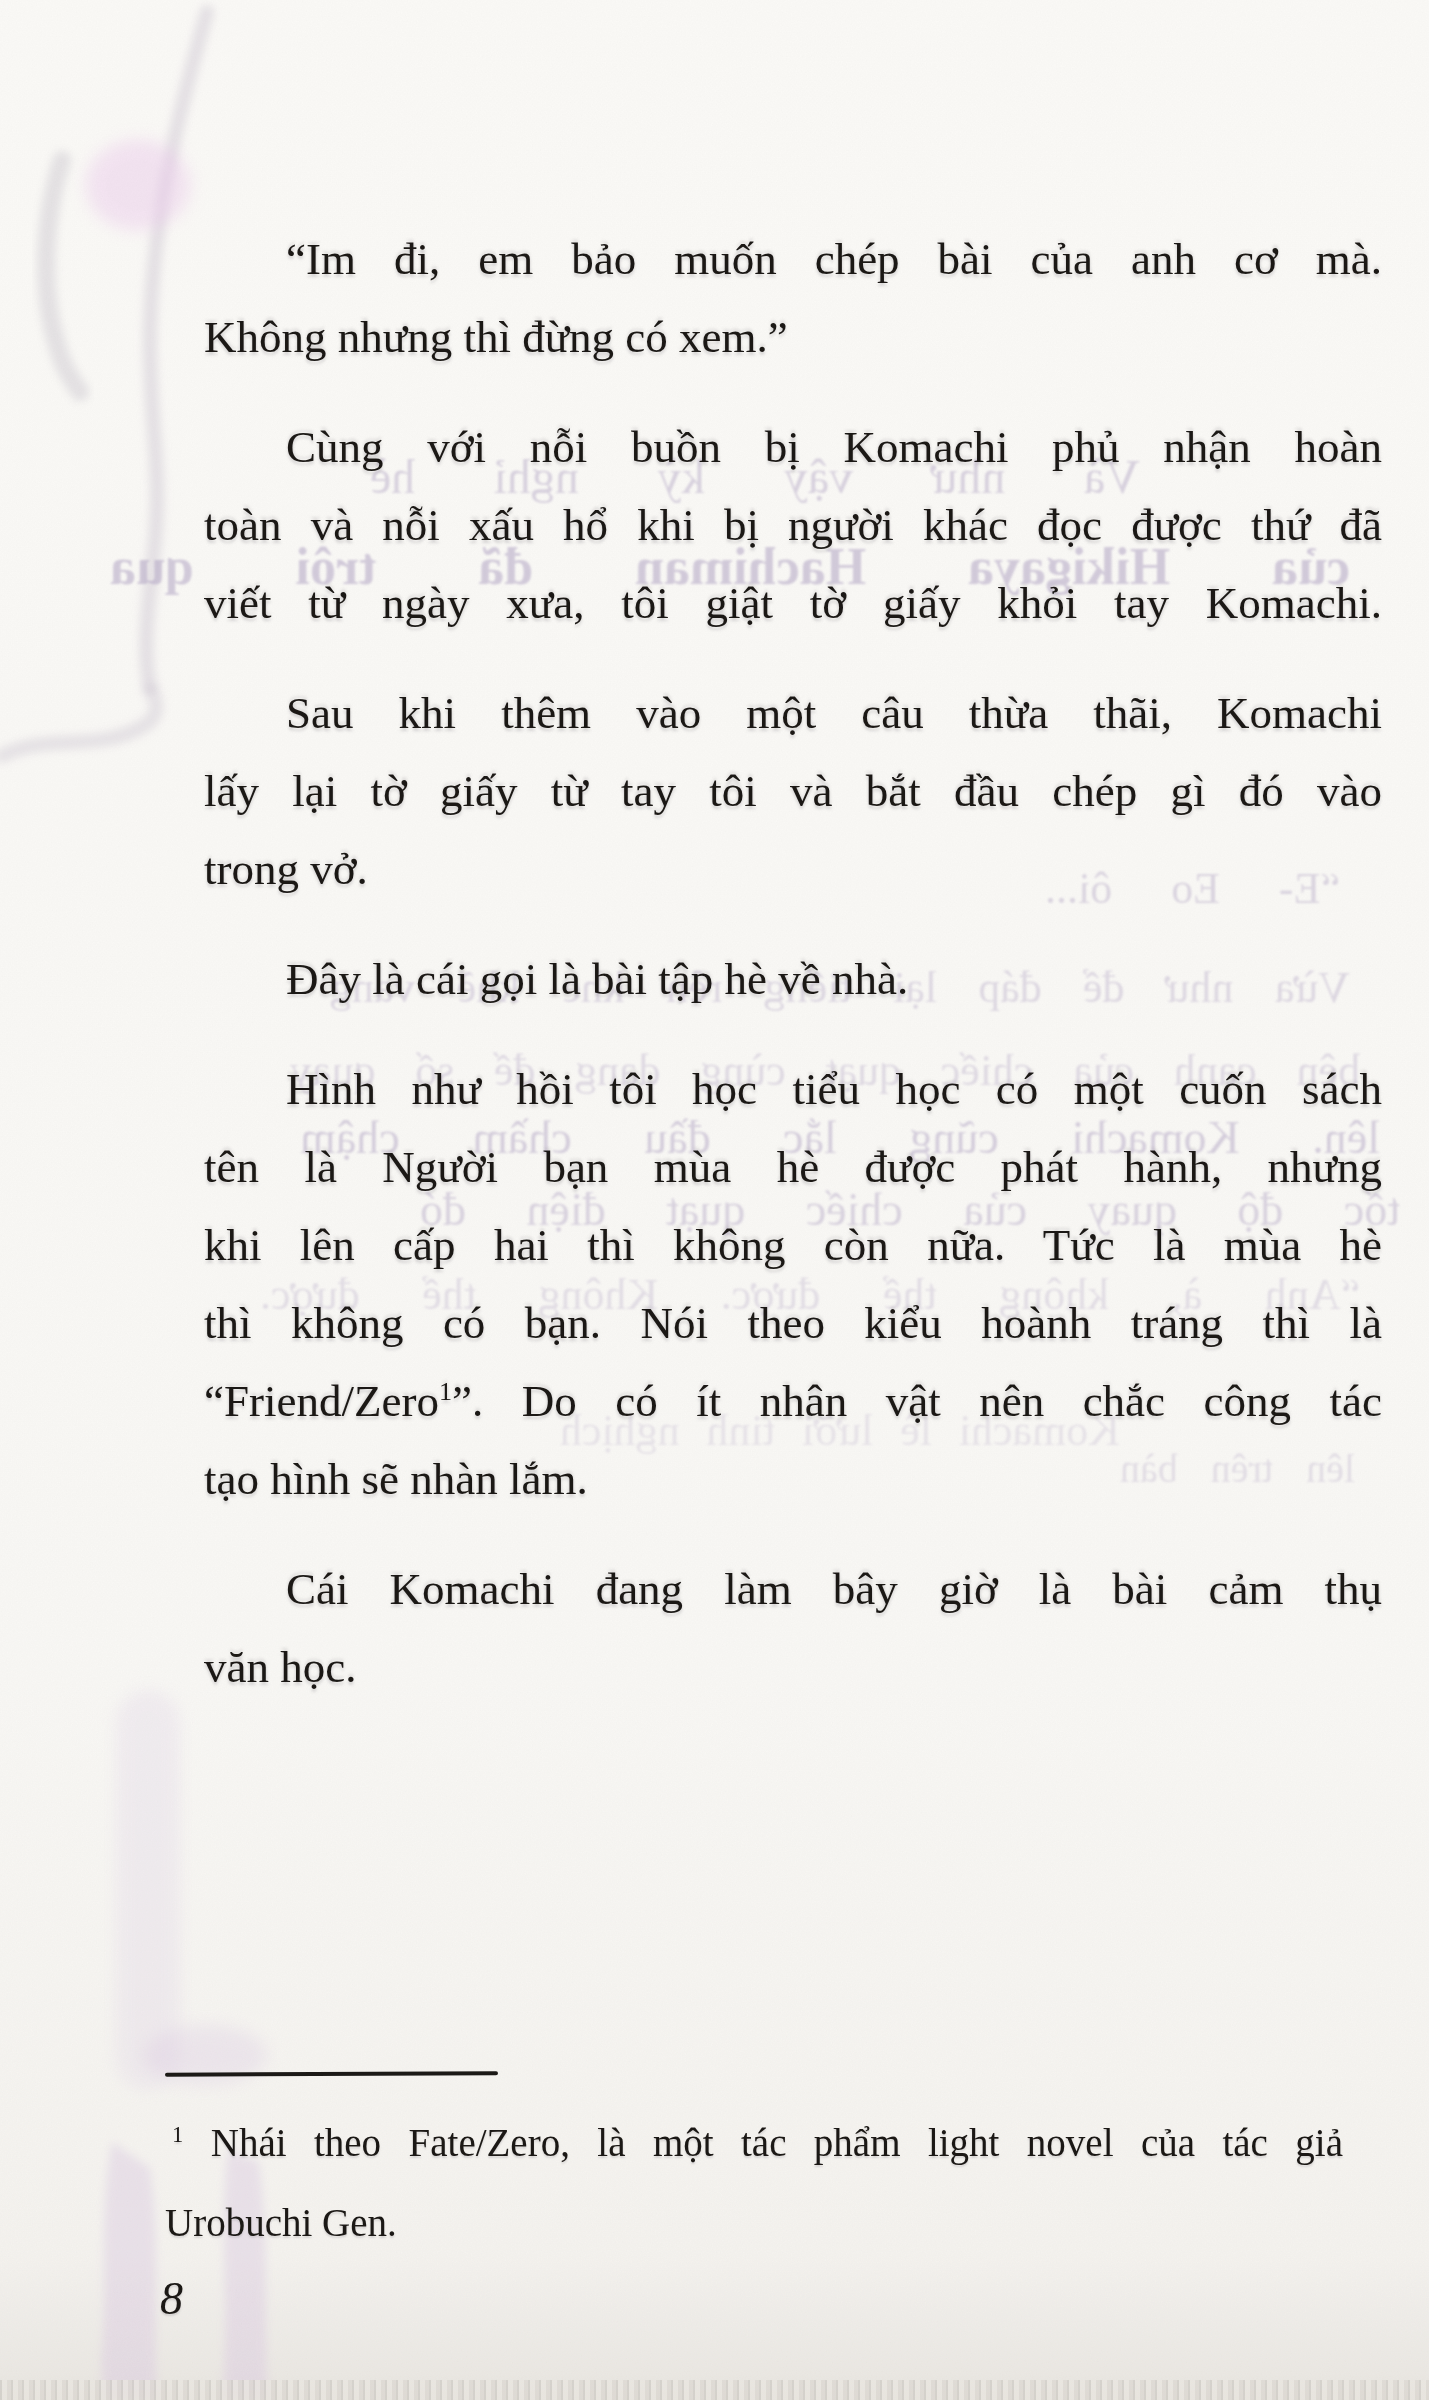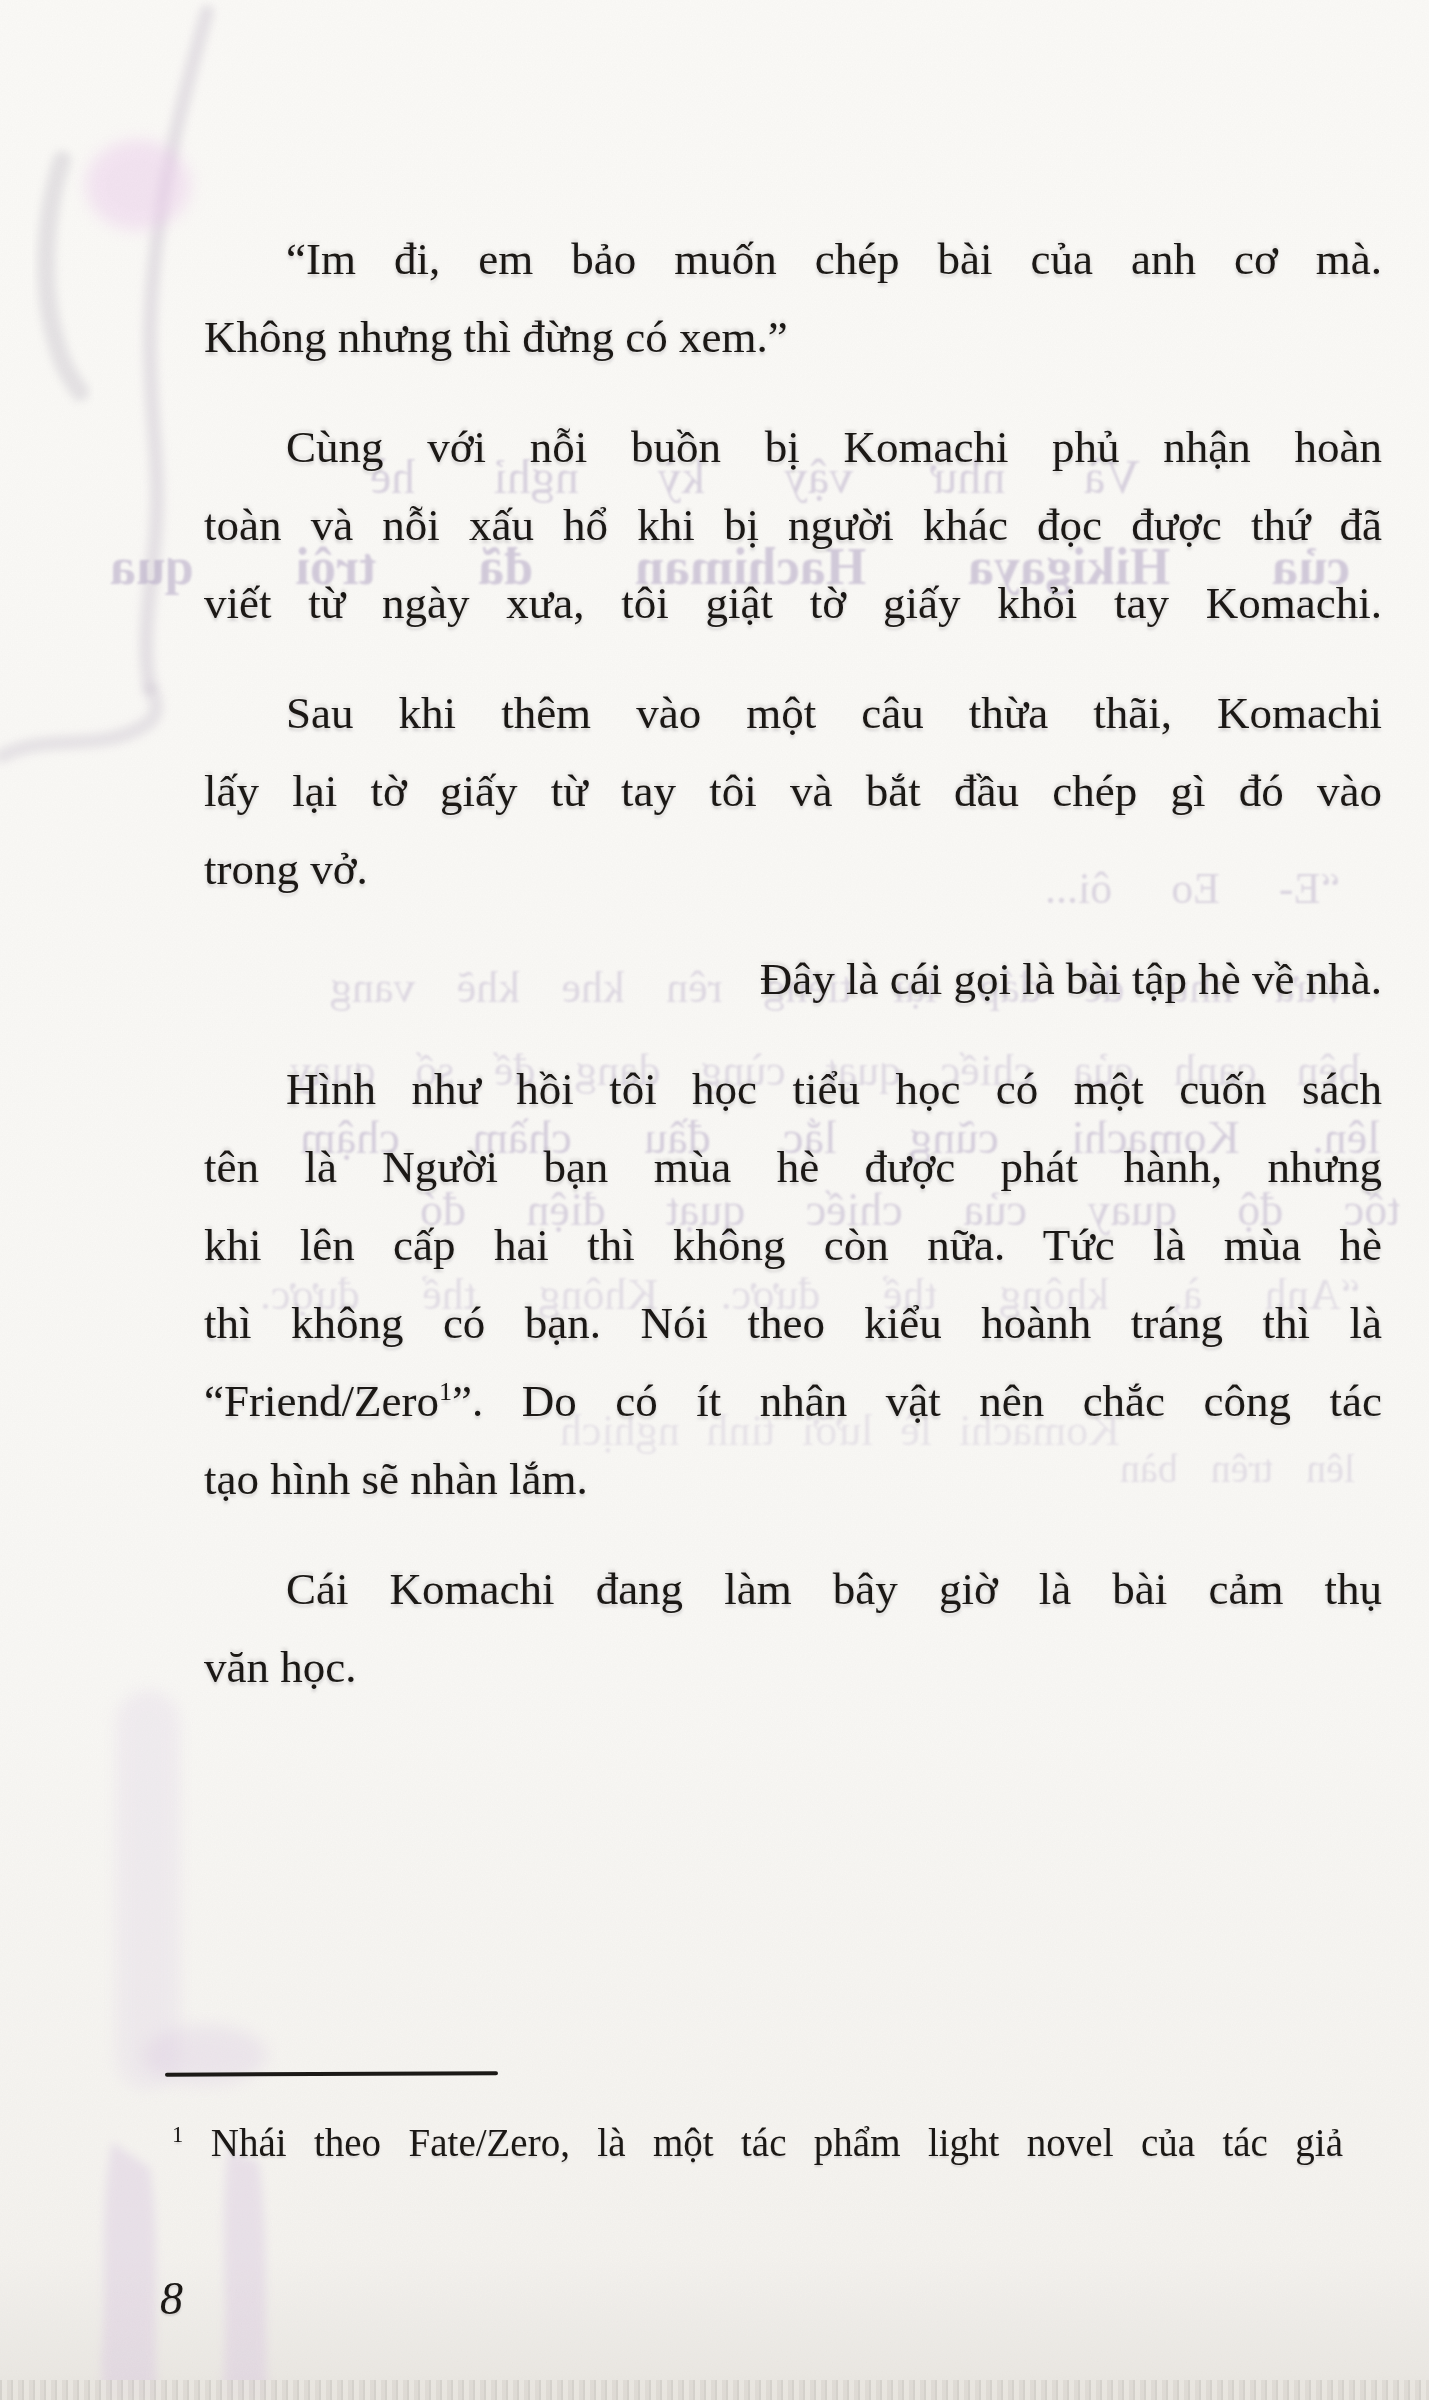--- a/index.html
+++ b/index.html
@@ -12,21 +12,21 @@
   .scan-layer{position:absolute;left:0;top:0;pointer-events:none;}
   .body-text{
     position:absolute;left:172px;top:220px;width:1178px;margin-left:32px;
   }
   .para{margin:0 0 32px 0;padding:0;}
   .ln{
     height:78px;line-height:78px;font-size:45px;white-space:nowrap;
     text-shadow:0 3px 3px rgba(140,135,142,.30),0 -3px 3px rgba(140,135,142,.20);
   }
   .j{white-space:normal;text-align:justify;text-align-last:justify;}
-  .ind{padding-left:82px;text-align:right;}
+  .ind{padding-left:82px;}
   .it{}
   sup.fn{font-size:58%;vertical-align:super;line-height:0;}
   .footnote{
     position:absolute;left:165px;top:2103px;width:1178px;font-size:39px;line-height:80px;
     text-shadow:0 2px 2px rgba(140,135,142,.28);
   }
   .fn-line1{text-align:justify;text-align-last:justify;margin-left:7px;}
   .fn-sep{
     position:absolute;left:165px;top:2072px;width:333px;height:4px;
     background:#1c1a17;transform:rotate(-0.25deg);border-radius:2px;
@@ -120,17 +120,18 @@
   </div>
   <div class="para">
     <div class="ln j ind">Cái Komachi đang làm bây giờ là bài cảm thụ</div>
     <div class="ln">văn học.</div>
   </div>
 </div>
 
 <div class="fn-sep"></div>
 <div class="footnote">
   <div class="fn-line1"><sup class="fn">1</sup><span> Nhái theo </span><span class="it">Fate/Zero</span><span>, là một tác phẩm light novel của tác giả</span></div>
+  <div>Urobuchi Gen.</div>
 </div>
 
 <div class="page-num">8</div>
 
 <div class="edge-bottom"></div>
 
 </body></html>

